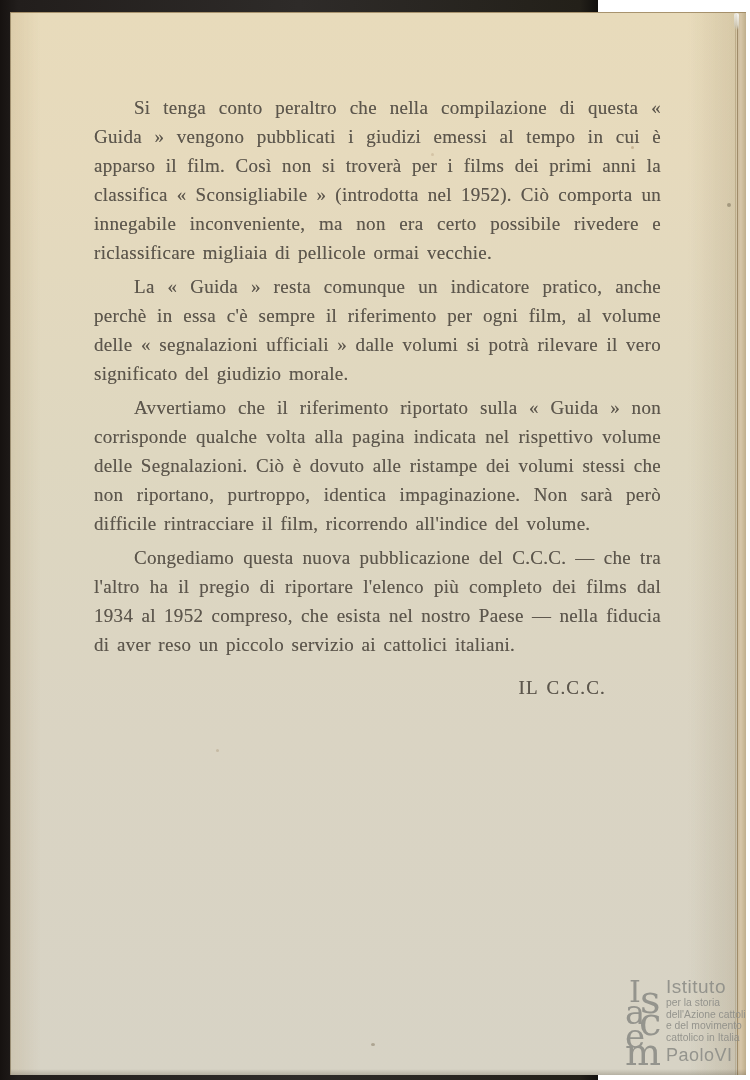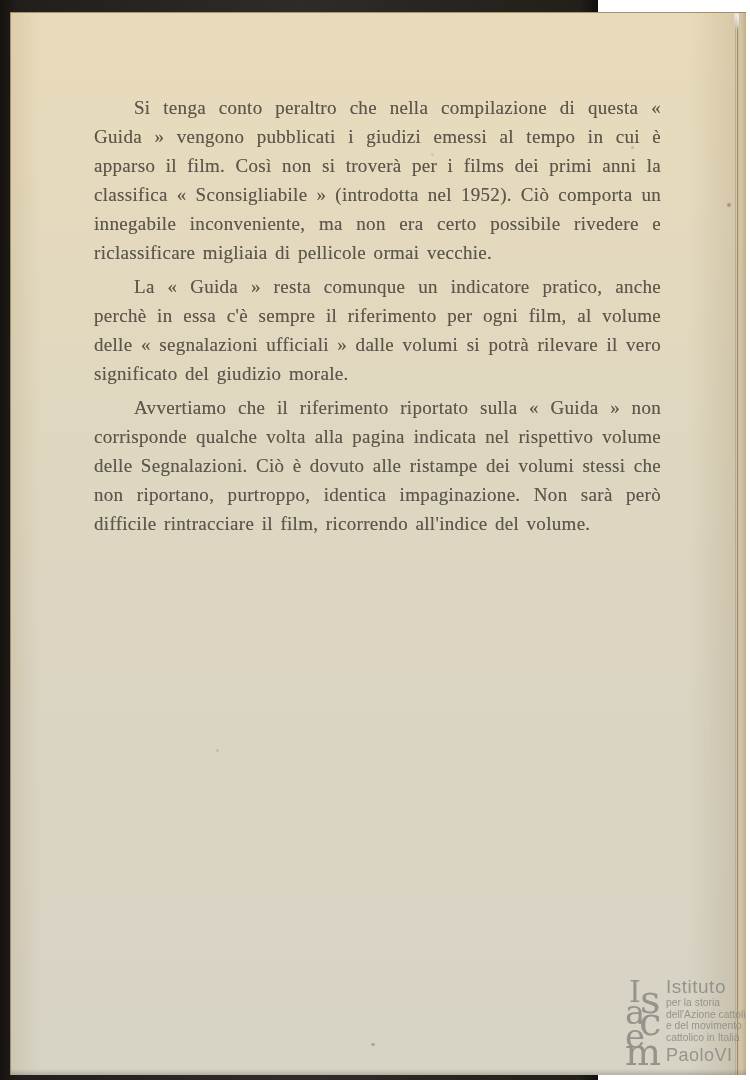--- a/index.html
+++ b/index.html
@@ -127,20 +127,22 @@
     <div class="speck s1"></div>
     <div class="speck s2"></div>
     <div class="speck s3"></div>
     <div class="speck s4"></div>
     <div class="speck s5"></div>
 
     <div class="text-block">
       <p>Si tenga conto peraltro che nella compilazione di questa « Guida » vengono pubblicati i giudizi emessi al tempo in cui è apparso il film. Così non si troverà per i films dei primi anni la classifica « Sconsigliabile » (introdotta nel 1952). Ciò comporta un innegabile inconveniente, ma non era certo possibile rivedere e riclassificare migliaia di pellicole ormai vecchie.</p>
       <p>La « Guida » resta comunque un indicatore pratico, anche perchè in essa c'è sempre il riferimento per ogni film, al volume delle « segnalazioni ufficiali » dalle volumi si potrà rilevare il vero significato del giudizio morale.</p>
       <p>Avvertiamo che il riferimento riportato sulla « Guida » non corrisponde qualche volta alla pagina indicata nel rispettivo volume delle Segnalazioni. Ciò è dovuto alle ristampe dei volumi stessi che non riportano, purtroppo, identica impaginazione. Non sarà però difficile rintracciare il film, ricorrendo all'indice del volume.</p>
+      <p>Congediamo questa nuova pubblicazione del C.C.C. — che tra l'altro ha il pregio di riportare l'elenco più completo dei films dal 1934 al 1952 compreso, che esista nel nostro Paese — nella fiducia di aver reso un piccolo servizio ai cattolici italiani.</p>
+      <p class="signature">IL C.C.C.</p>
     </div>
 
     <div class="watermark">
       <div class="wm-logo">
         <span class="lg-i">I</span>
         <span class="lg-s">s</span>
         <span class="lg-a">a</span>
         <span class="lg-c">c</span>
         <span class="lg-e">e</span>
         <span class="lg-m">m</span>

